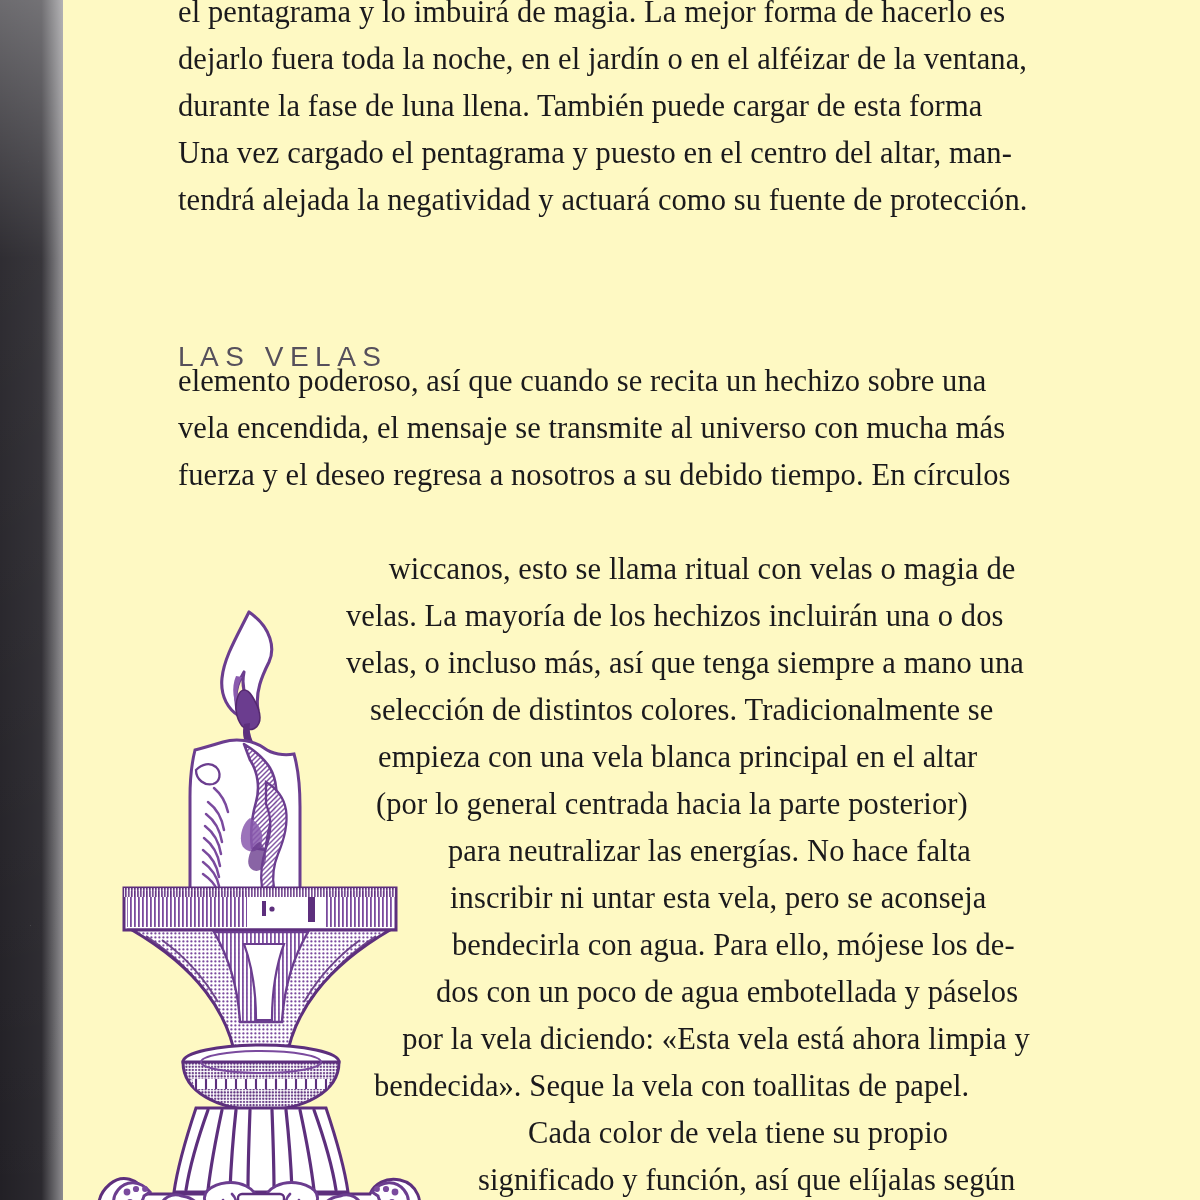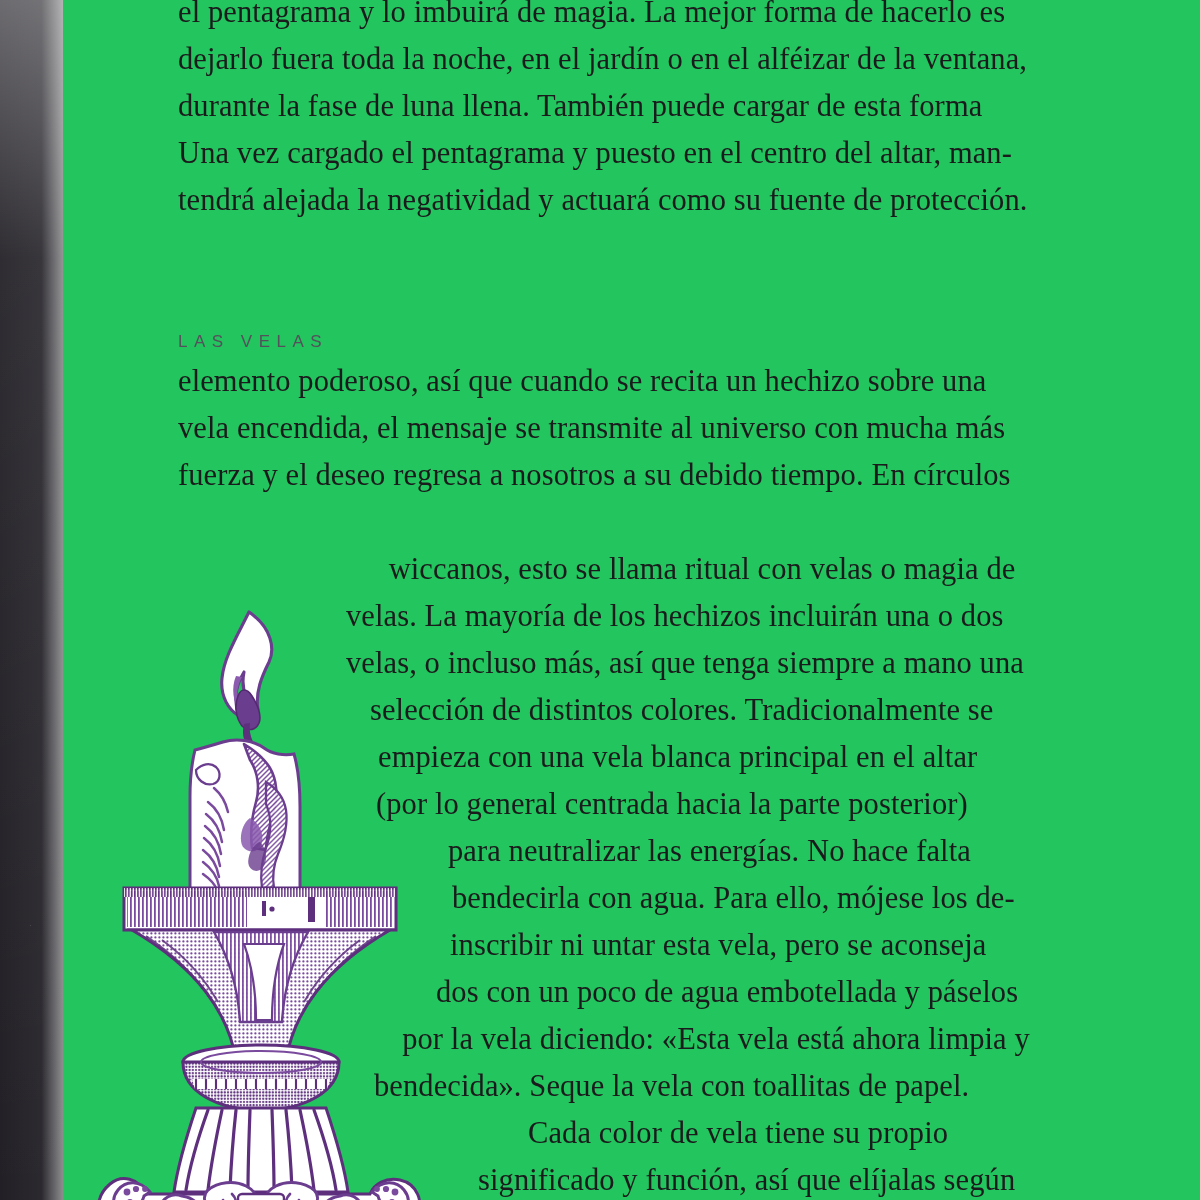--- a/index.html
+++ b/index.html
@@ -12,21 +12,21 @@
     width: 1200px;
     height: 1200px;
     overflow: hidden;
     font-family: "Liberation Serif", "DejaVu Serif", serif;
   }
 
   #page {
     position: relative;
     width: 1200px;
     height: 1200px;
-    background: #22c55e;
+    background: #fef9c3;
   }
 
   
   #edge-border {
     position: absolute;
     left: 0;
     top: 0;
     width: 63px;
     height: 1200px;
     overflow: hidden;
@@ -64,21 +64,21 @@
     left: 0;
     width: 880px;
   }
 
   
   #section-heading {
     position: absolute;
     top: 318px;
     left: 0;
     font-family: "Liberation Sans", "DejaVu Sans", sans-serif;
-    font-size: 17px;
+    font-size: 28px;
     letter-spacing: 6.5px;
     color: #56505c;
     font-weight: 400;
     white-space: nowrap;
   }
 
   
   #para-body {
     position: absolute;
     top: 358px;
@@ -181,22 +181,22 @@
     </p>
 
     <div id="wrapped-lines">
       <span class="ln i1">wiccanos, esto se llama ritual con velas o magia de</span>
       <span class="ln i2">velas. La mayoría de los hechizos incluirán una o dos</span>
       <span class="ln i3">velas, o incluso más, así que tenga siempre a mano una</span>
       <span class="ln i4">selección de distintos colores. Tradicionalmente se</span>
       <span class="ln i5">empieza con una vela blanca principal en el altar</span>
       <span class="ln i6">(por lo general centrada hacia la parte posterior)</span>
       <span class="ln i7">para neutralizar las energías. No hace falta</span>
+      <span class="ln i8">inscribir ni untar esta vela, pero se aconseja</span>
       <span class="ln i9">bendecirla con agua. Para ello, mójese los de-</span>
-      <span class="ln i8">inscribir ni untar esta vela, pero se aconseja</span>
       <span class="ln i10">dos con un poco de agua embotellada y páselos</span>
       <span class="ln i11">por la vela diciendo: «Esta vela está ahora limpia y</span>
       <span class="ln i12">bendecida». Seque la vela con toallitas de papel.</span>
       <span class="ln i13">Cada color de vela tiene su propio</span>
       <span class="ln i14">significado y función, así que elíjalas según</span>
     </div>
 
   </div>
 
   <div id="candle-illustration">

